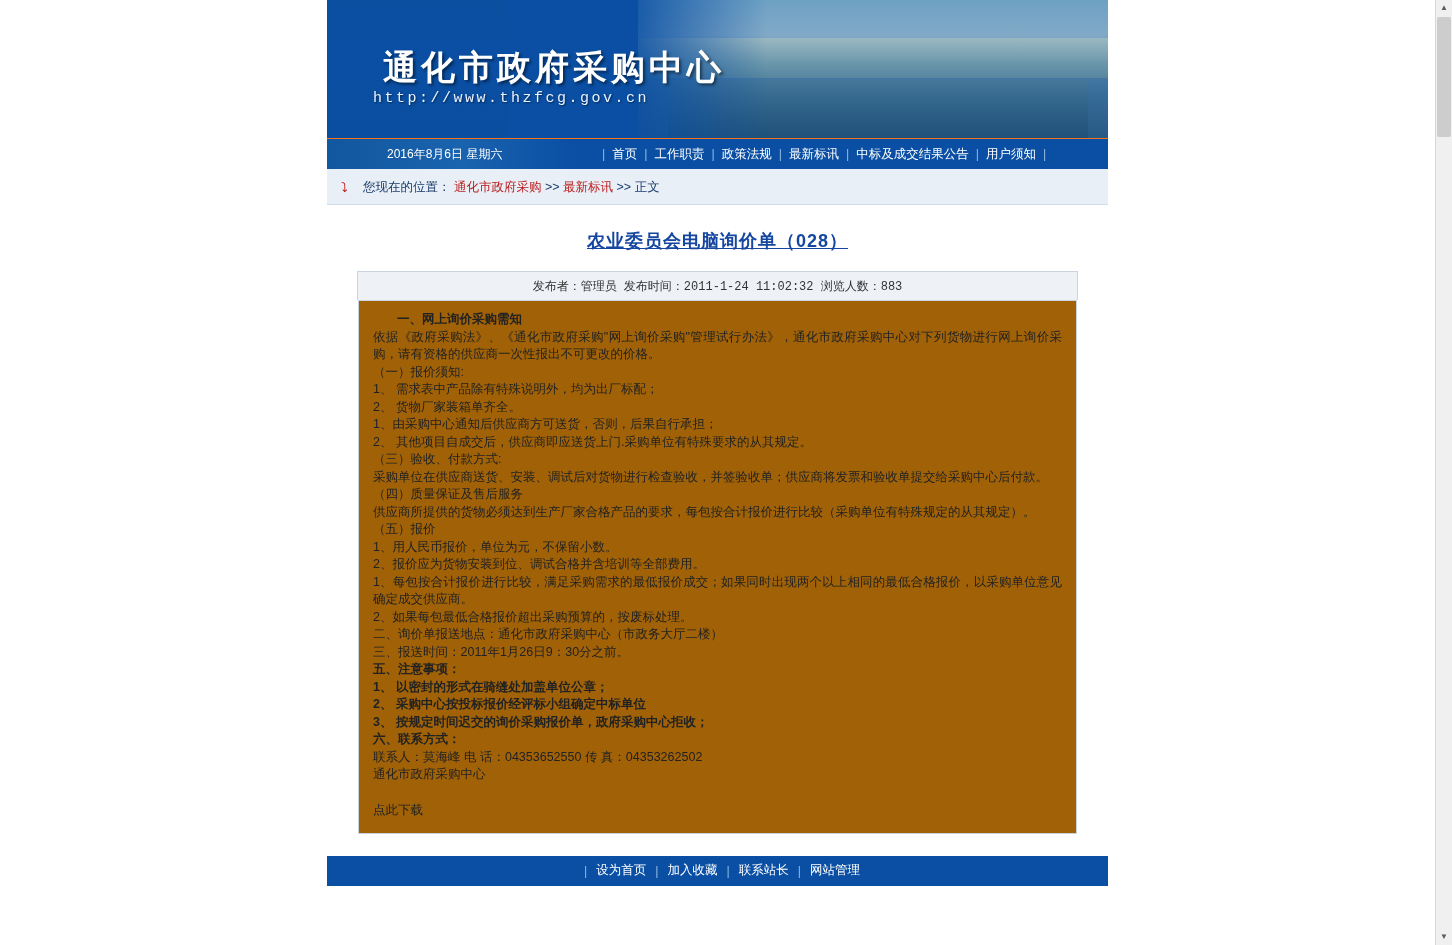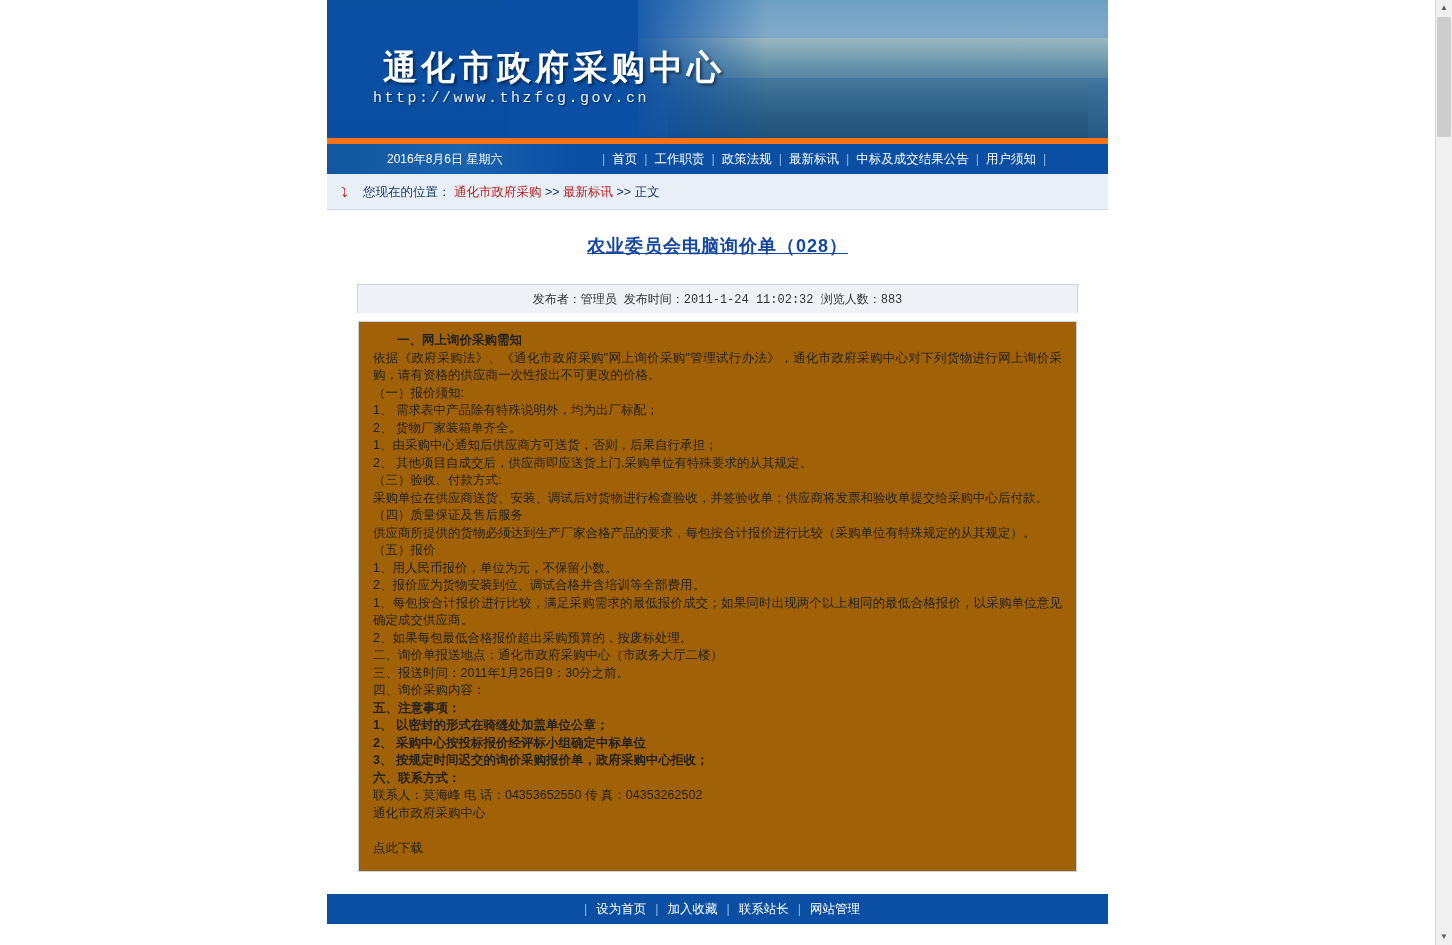--- a/index.html
+++ b/index.html
@@ -80,21 +80,21 @@
     letter-spacing: 2.5px;
     text-shadow: 1px 1px 2px rgba(0,0,0,.5);
     white-space: nowrap;
   }
   
   .navbar {
     position: relative;
     width: 781px;
     height: 30px;
     background: #0a4fa4;
-    border-top: 6px solid #f97316;
+    border-top: 1px solid #f97316;
   }
   .nav-date {
     position: absolute;
     left: 60px;
     top: 7px;
     color: #ffffff;
     font-size: 12px;
     white-space: nowrap;
   }
   .nav-date-bg {
@@ -147,21 +147,21 @@
   .article-title {
     text-align: center;
     color: #1546a0;
     font-size: 18px;
     font-weight: bold;
     letter-spacing: 1px;
     padding: 6px 0 18px 0;
     text-decoration: underline;
   }
   .meta-box {
-    margin: 8px auto;
+    margin: 0 auto;
     width: 719px;
     height: 28px;
     background: #eef2f7;
     border: 1px solid #c9d4e0;
     border-bottom: none;
     display: flex;
     align-items: center;
     justify-content: center;
     font-size: 12px;
     color: #333333;
@@ -297,21 +297,20 @@
         <p>采购单位在供应商送货、安装、调试后对货物进行检查验收，并签验收单；供应商将发票和验收单提交给采购中心后付款。</p>
         <p>（四）质量保证及售后服务</p>
         <p>供应商所提供的货物必须达到生产厂家合格产品的要求，每包按合计报价进行比较（采购单位有特殊规定的从其规定）。</p>
         <p>（五）报价</p>
         <p>1、用人民币报价，单位为元，不保留小数。</p>
         <p>2、报价应为货物安装到位、调试合格并含培训等全部费用。</p>
         <p>1、每包按合计报价进行比较，满足采购需求的最低报价成交；如果同时出现两个以上相同的最低合格报价，以采购单位意见确定成交供应商。</p>
         <p>2、如果每包最低合格报价超出采购预算的，按废标处理。</p>
         <p>二、询价单报送地点：通化市政府采购中心（市政务大厅二楼）</p>
         <p>三、报送时间：2011年1月26日9：30分之前。</p>
-        <p>四、询价采购内容：</p>
         <p class="b">五、注意事项：</p>
         <p class="b">1、 以密封的形式在骑缝处加盖单位公章；</p>
         <p class="b">2、 采购中心按投标报价经评标小组确定中标单位</p>
         <p class="b">3、 按规定时间迟交的询价采购报价单，政府采购中心拒收；</p>
         <p class="b">六、联系方式：</p>
         <p>联系人：莫海峰 电 话：04353652550 传 真：04353262502</p>
         <p>通化市政府采购中心</p>
         <p class="center"></p>
 
         <div class="download">

